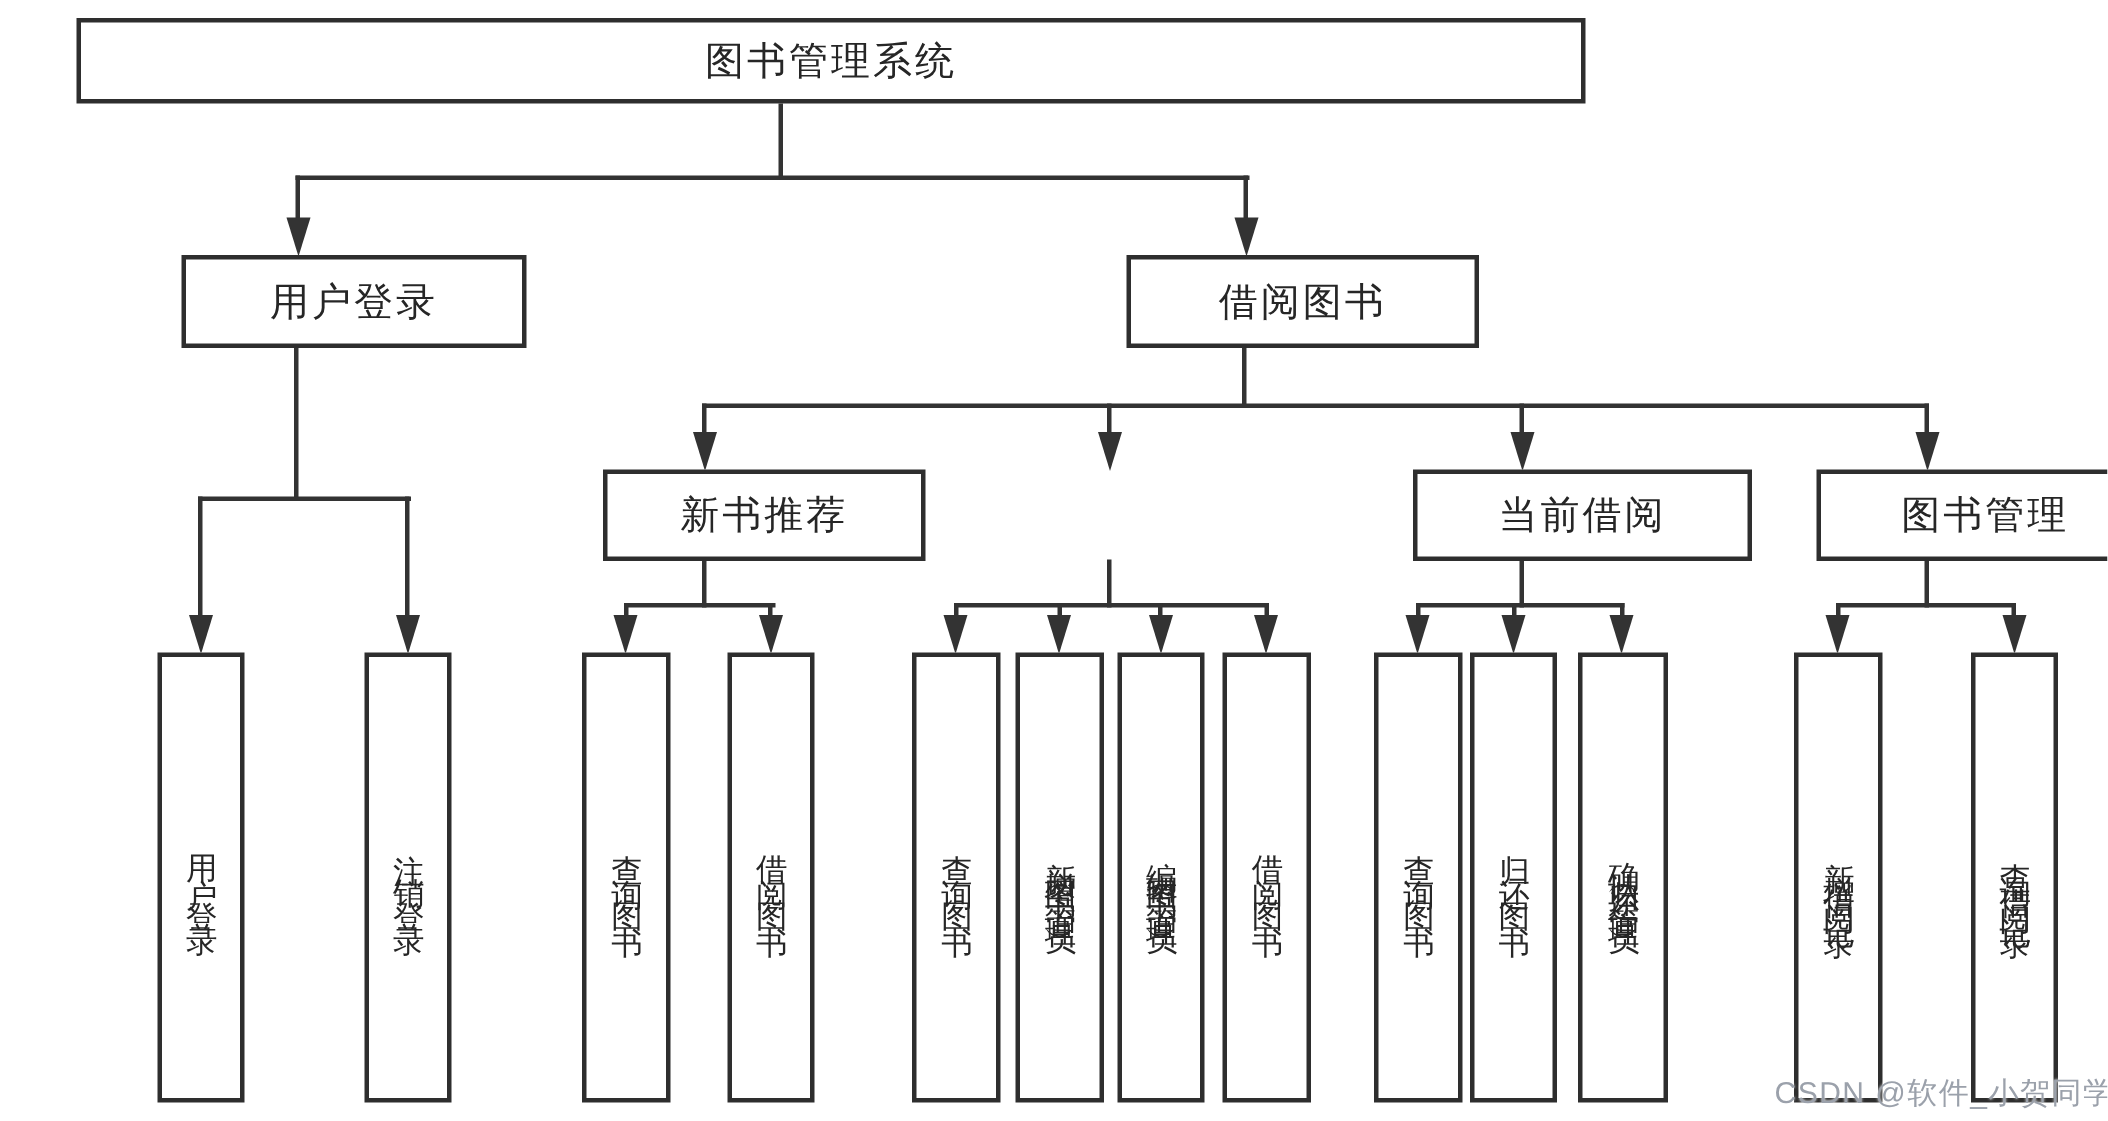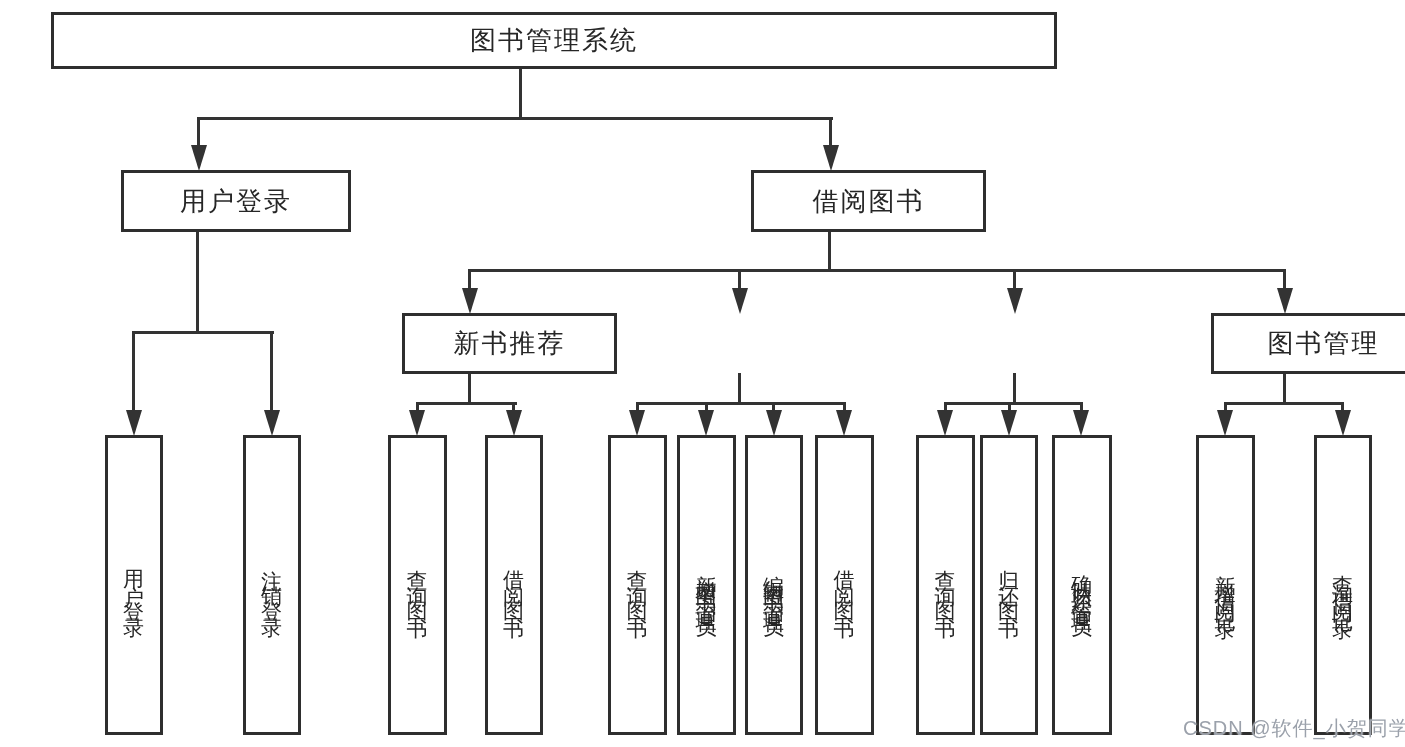--- a/index.html
+++ b/index.html
@@ -95,20 +95,21 @@
   <div class="arrow" style="left:1217px;top:410px"></div>
   <div class="line" style="left:1341px;top:402px;width:3px;height:12px"></div>
   <div class="arrow" style="left:1335px;top:410px"></div>
 
   <div class="node h" style="left:12px;top:12px;width:1006px;height:57px">图书管理系统</div>
 
   <div class="node h" style="left:82px;top:170px;width:230px;height:62px">用户登录</div>
   <div class="node h" style="left:712px;top:170px;width:235px;height:62px">借阅图书</div>
 
   <div class="node h" style="left:363px;top:313px;width:215px;height:61px">新书推荐</div>
+  <div class="node h" style="left:903px;top:313px;width:226px;height:61px">当前借阅</div>
   <div class="node h" style="left:1172px;top:313px;width:225px;height:61px">图书管理</div>
 
   <div class="node vert ls-lg" style="left:105px;top:435px;width:58px;height:300px">用户登录</div>
   <div class="node vert ls-lg" style="left:243px;top:435px;width:58px;height:300px">注销登录</div>
 
   <div class="node vert ls-lg" style="left:388px;top:435px;width:59px;height:300px">查询图书</div>
   <div class="node vert ls-lg" style="left:485px;top:435px;width:58px;height:300px">借阅图书</div>
 
   <div class="node vert ls-lg" style="left:608px;top:435px;width:59px;height:300px">查询图书</div>
   <div class="node vert ls-sm" style="left:677px;top:435px;width:59px;height:300px">新增图书（管理员）</div>

